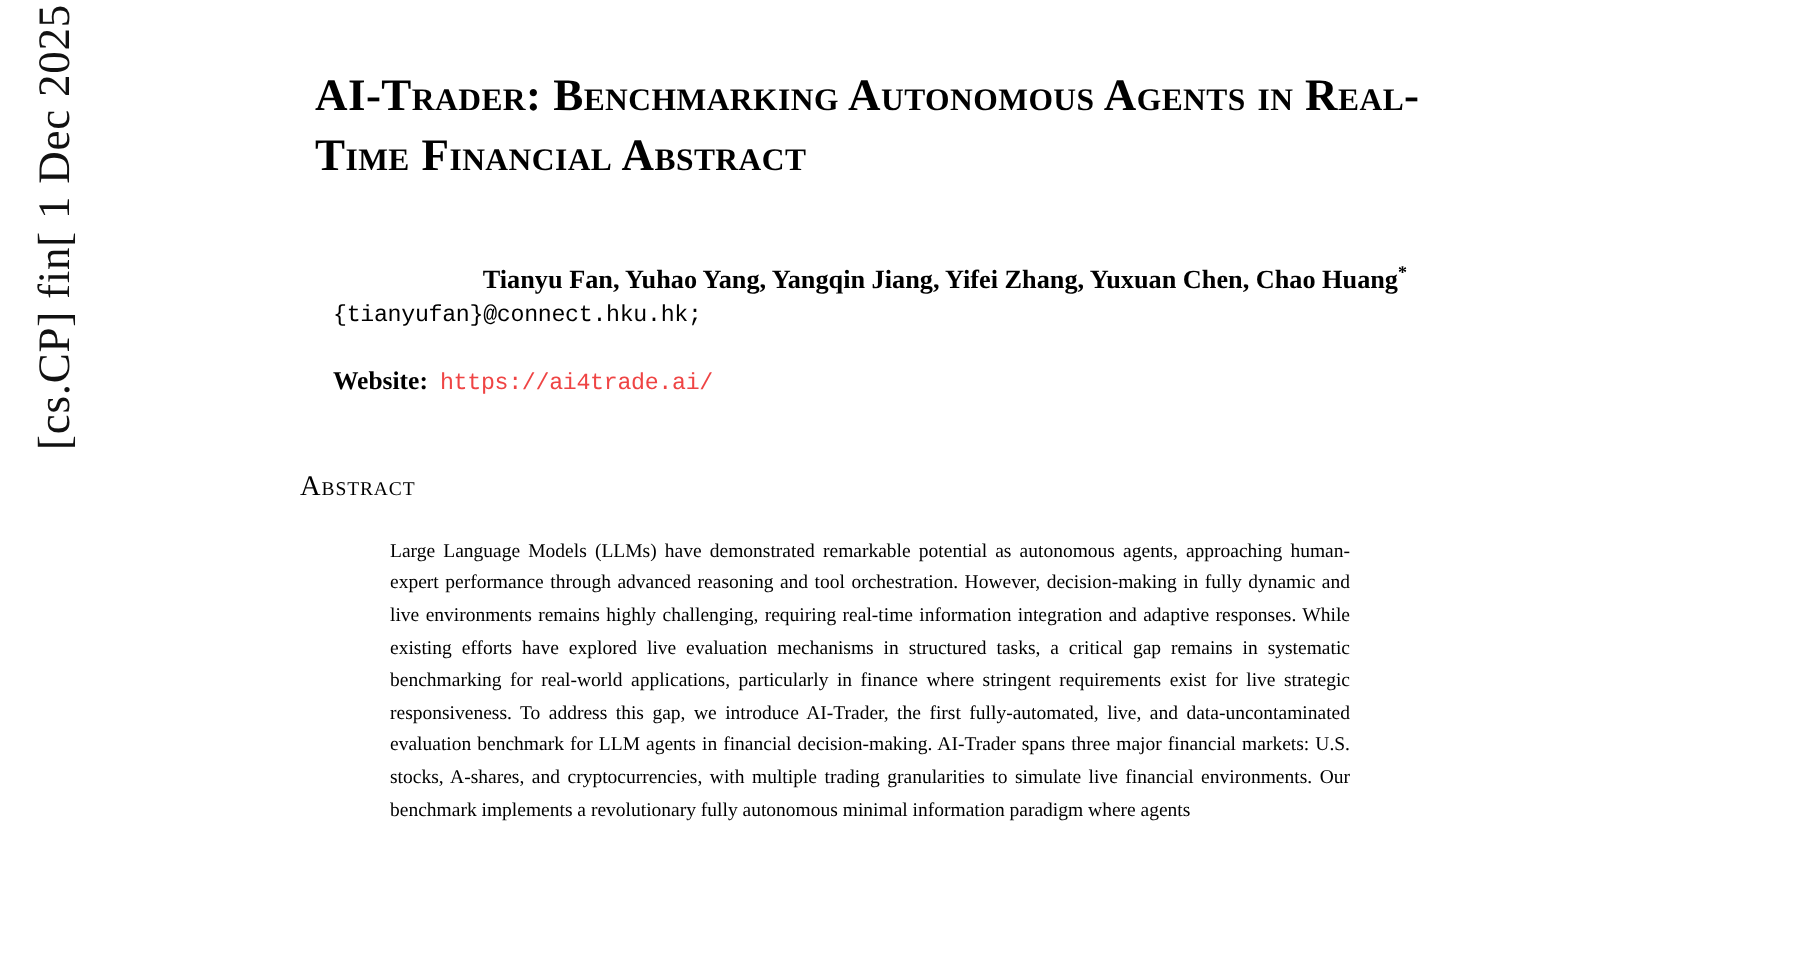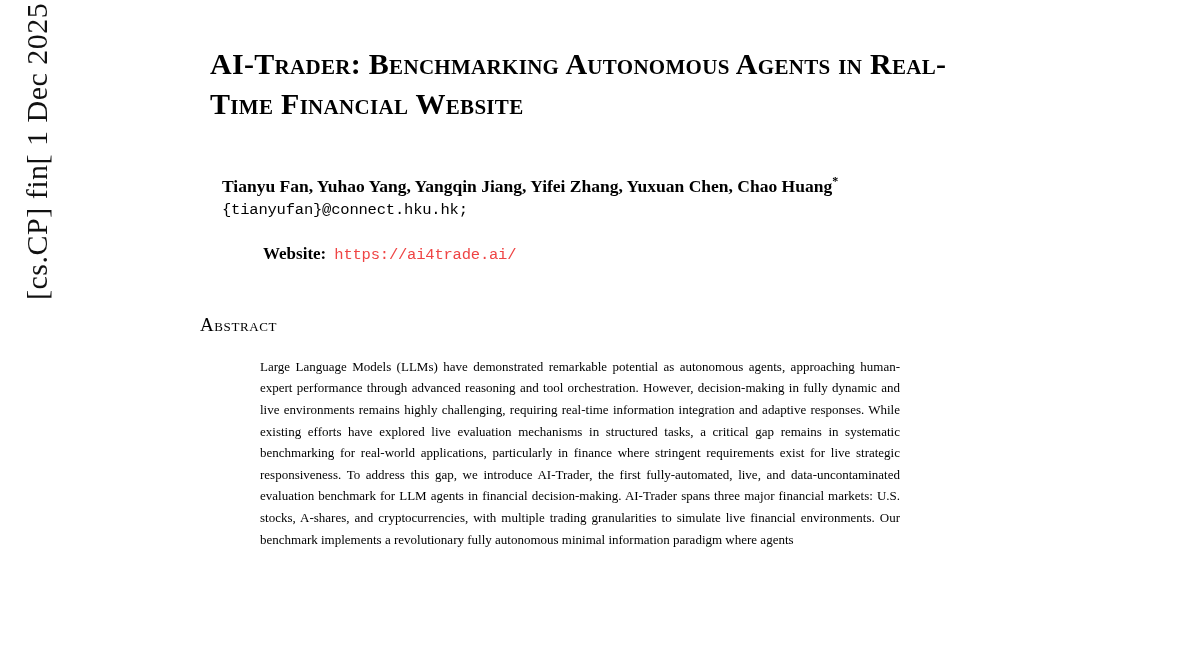--- a/index.html
+++ b/index.html
@@ -49,20 +49,21 @@
   }
 
   .authors-block {
     margin: 46px 22px 0 22px;
   }
   .authors {
     font-family: "Liberation Serif", serif;
     font-weight: bold;
     font-size: 17.5px;
     line-height: 22px;
+    text-align: right;
   }
   .authors .star {
     font-size: 12px;
     vertical-align: super;
   }
   .affiliation {
     font-family: "Liberation Serif", serif;
     font-size: 17px;
     line-height: 23px;
     margin-top: 1px;
@@ -75,21 +76,20 @@
     letter-spacing: -0.2px;
   }
   .website-row {
     margin-top: 22px;
     font-size: 17px;
     line-height: 22px;
   }
   .website-label {
     font-weight: bold;
     font-family: "Liberation Serif", serif;
-    margin-left: 41px;
   }
   .website-link {
     font-family: "Liberation Mono", monospace;
     font-size: 15.5px;
     color: #ef4444;
     text-decoration: none;
     letter-spacing: -0.2px;
     margin-left: 8px;
   }
 
@@ -113,21 +113,21 @@
     hyphens: manual;
   }
 </style>
 </head>
 <body>
 
 <div class="arxiv-stamp">[cs.CP] fin[ 1 Dec 2025</div>
 
 <div class="page">
 
-  <h1 class="title">AI-Trader: Benchmarking Autonomous Agents in Real-Time Financial Website</h1>
+  <h1 class="title">AI-Trader: Benchmarking Autonomous Agents in Real-Time Financial Abstract</h1>
 
   <div class="authors-block">
     <div class="authors"><span>Tianyu Fan, Yuhao Yang, Yangqin Jiang, Yifei Zhang, Yuxuan Chen, Chao Huang</span><span class="star">*</span></div>
     <div class="email">{tianyufan}@connect.hku.hk;</div>
 
     <div class="website-row">
       <span class="website-label">Website:</span><a class="website-link" href="#">https://ai4trade.ai/</a>
     </div>
   </div>
 

